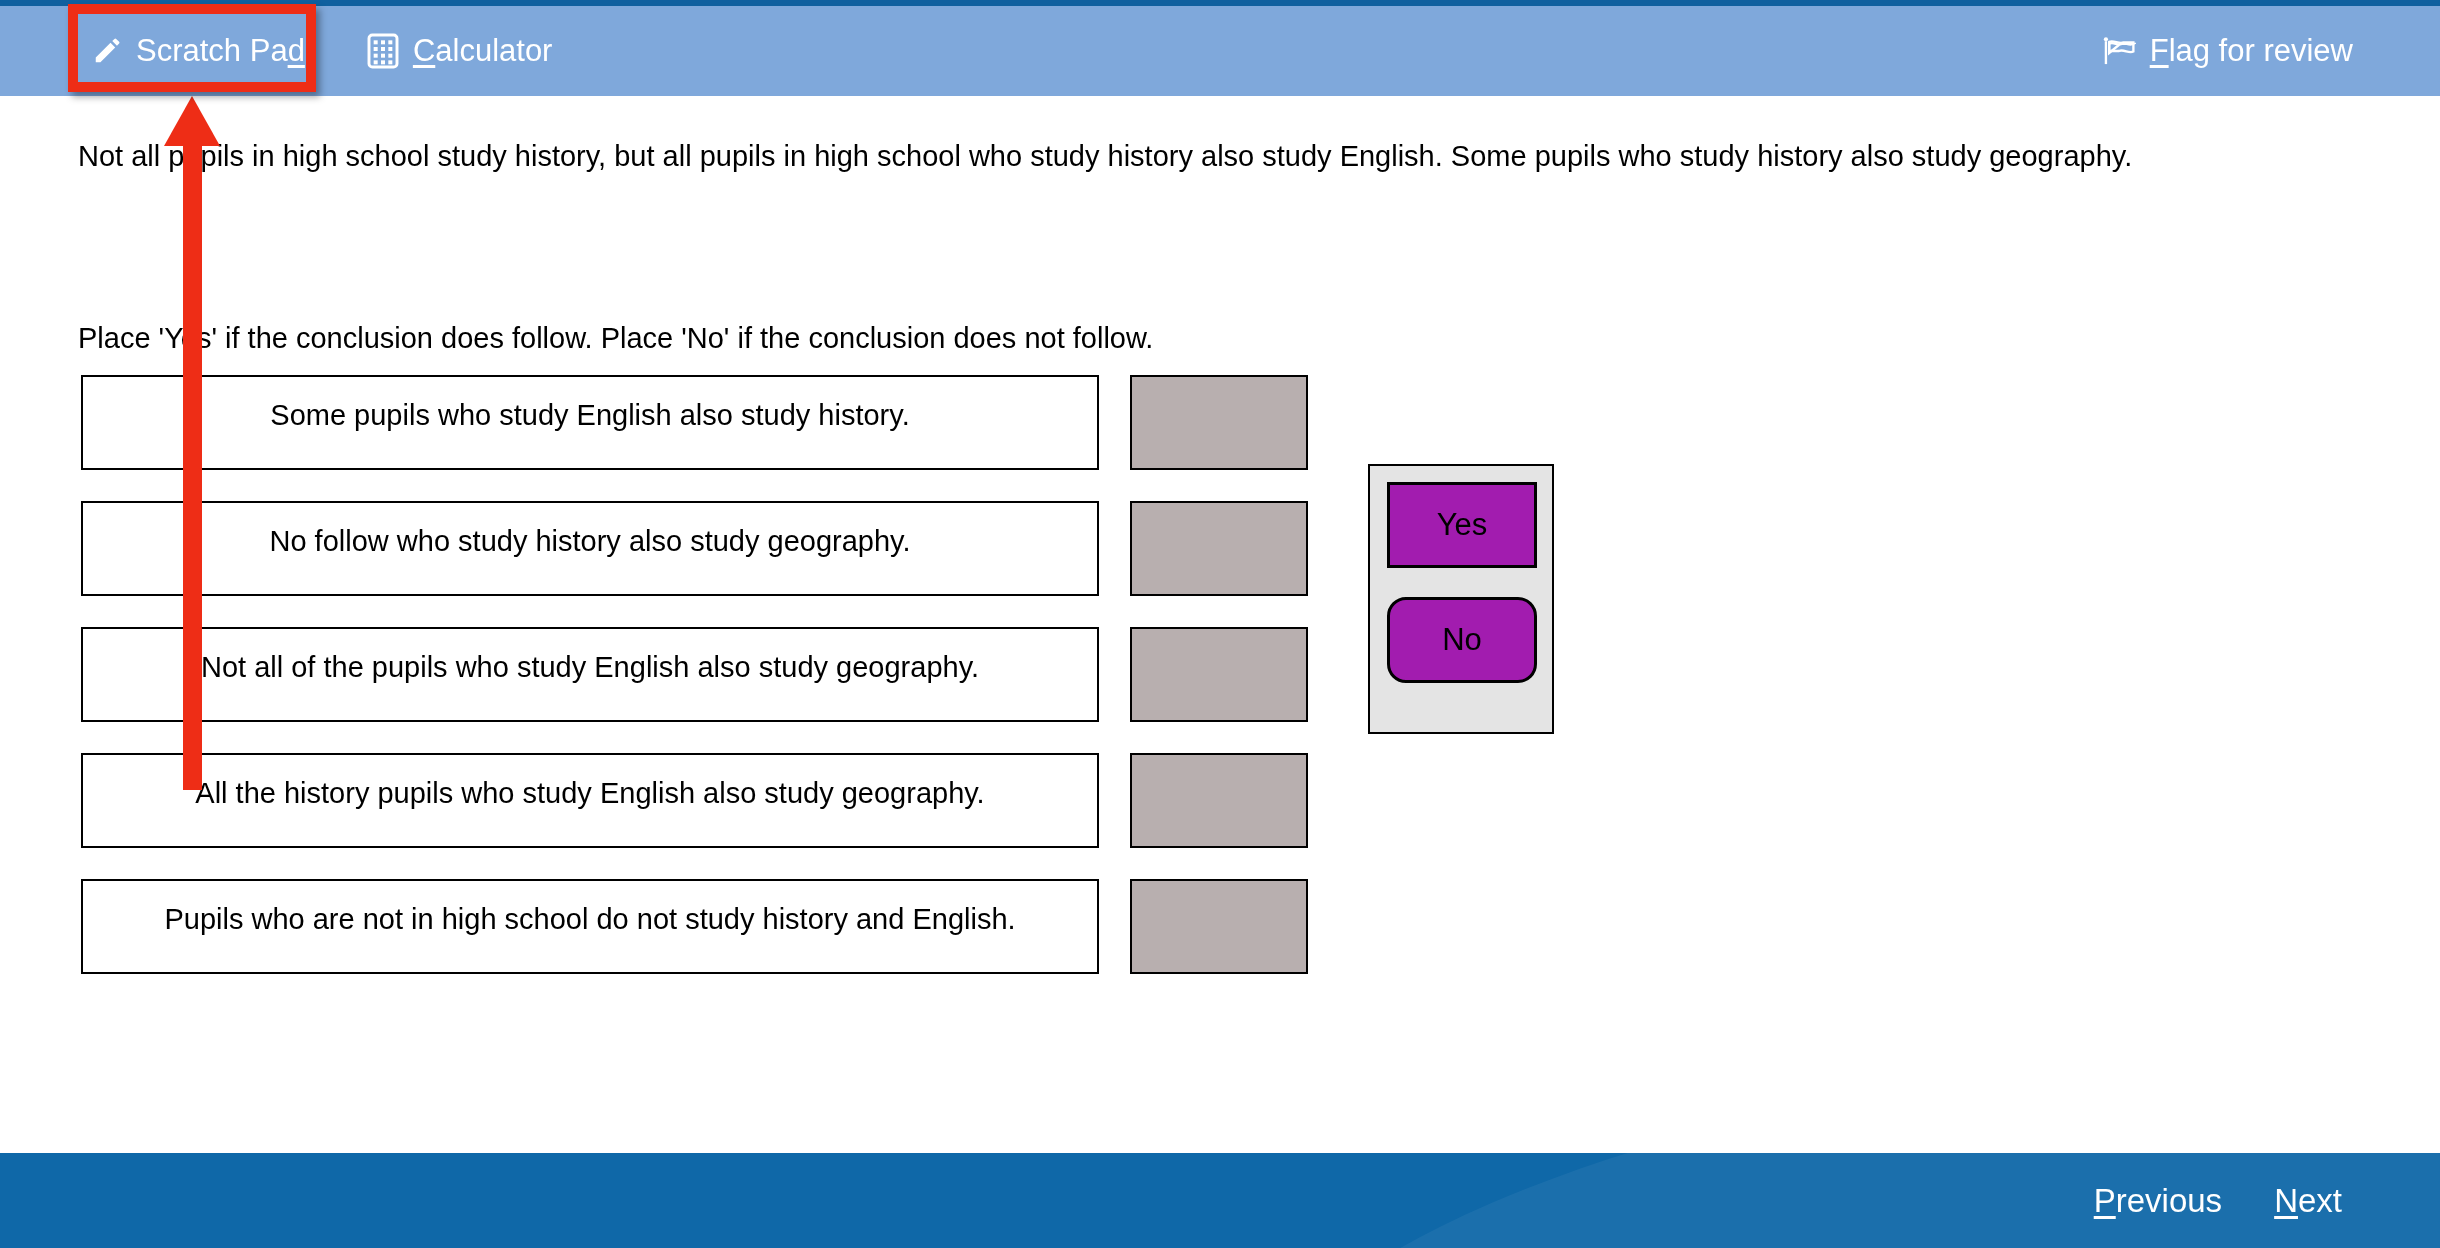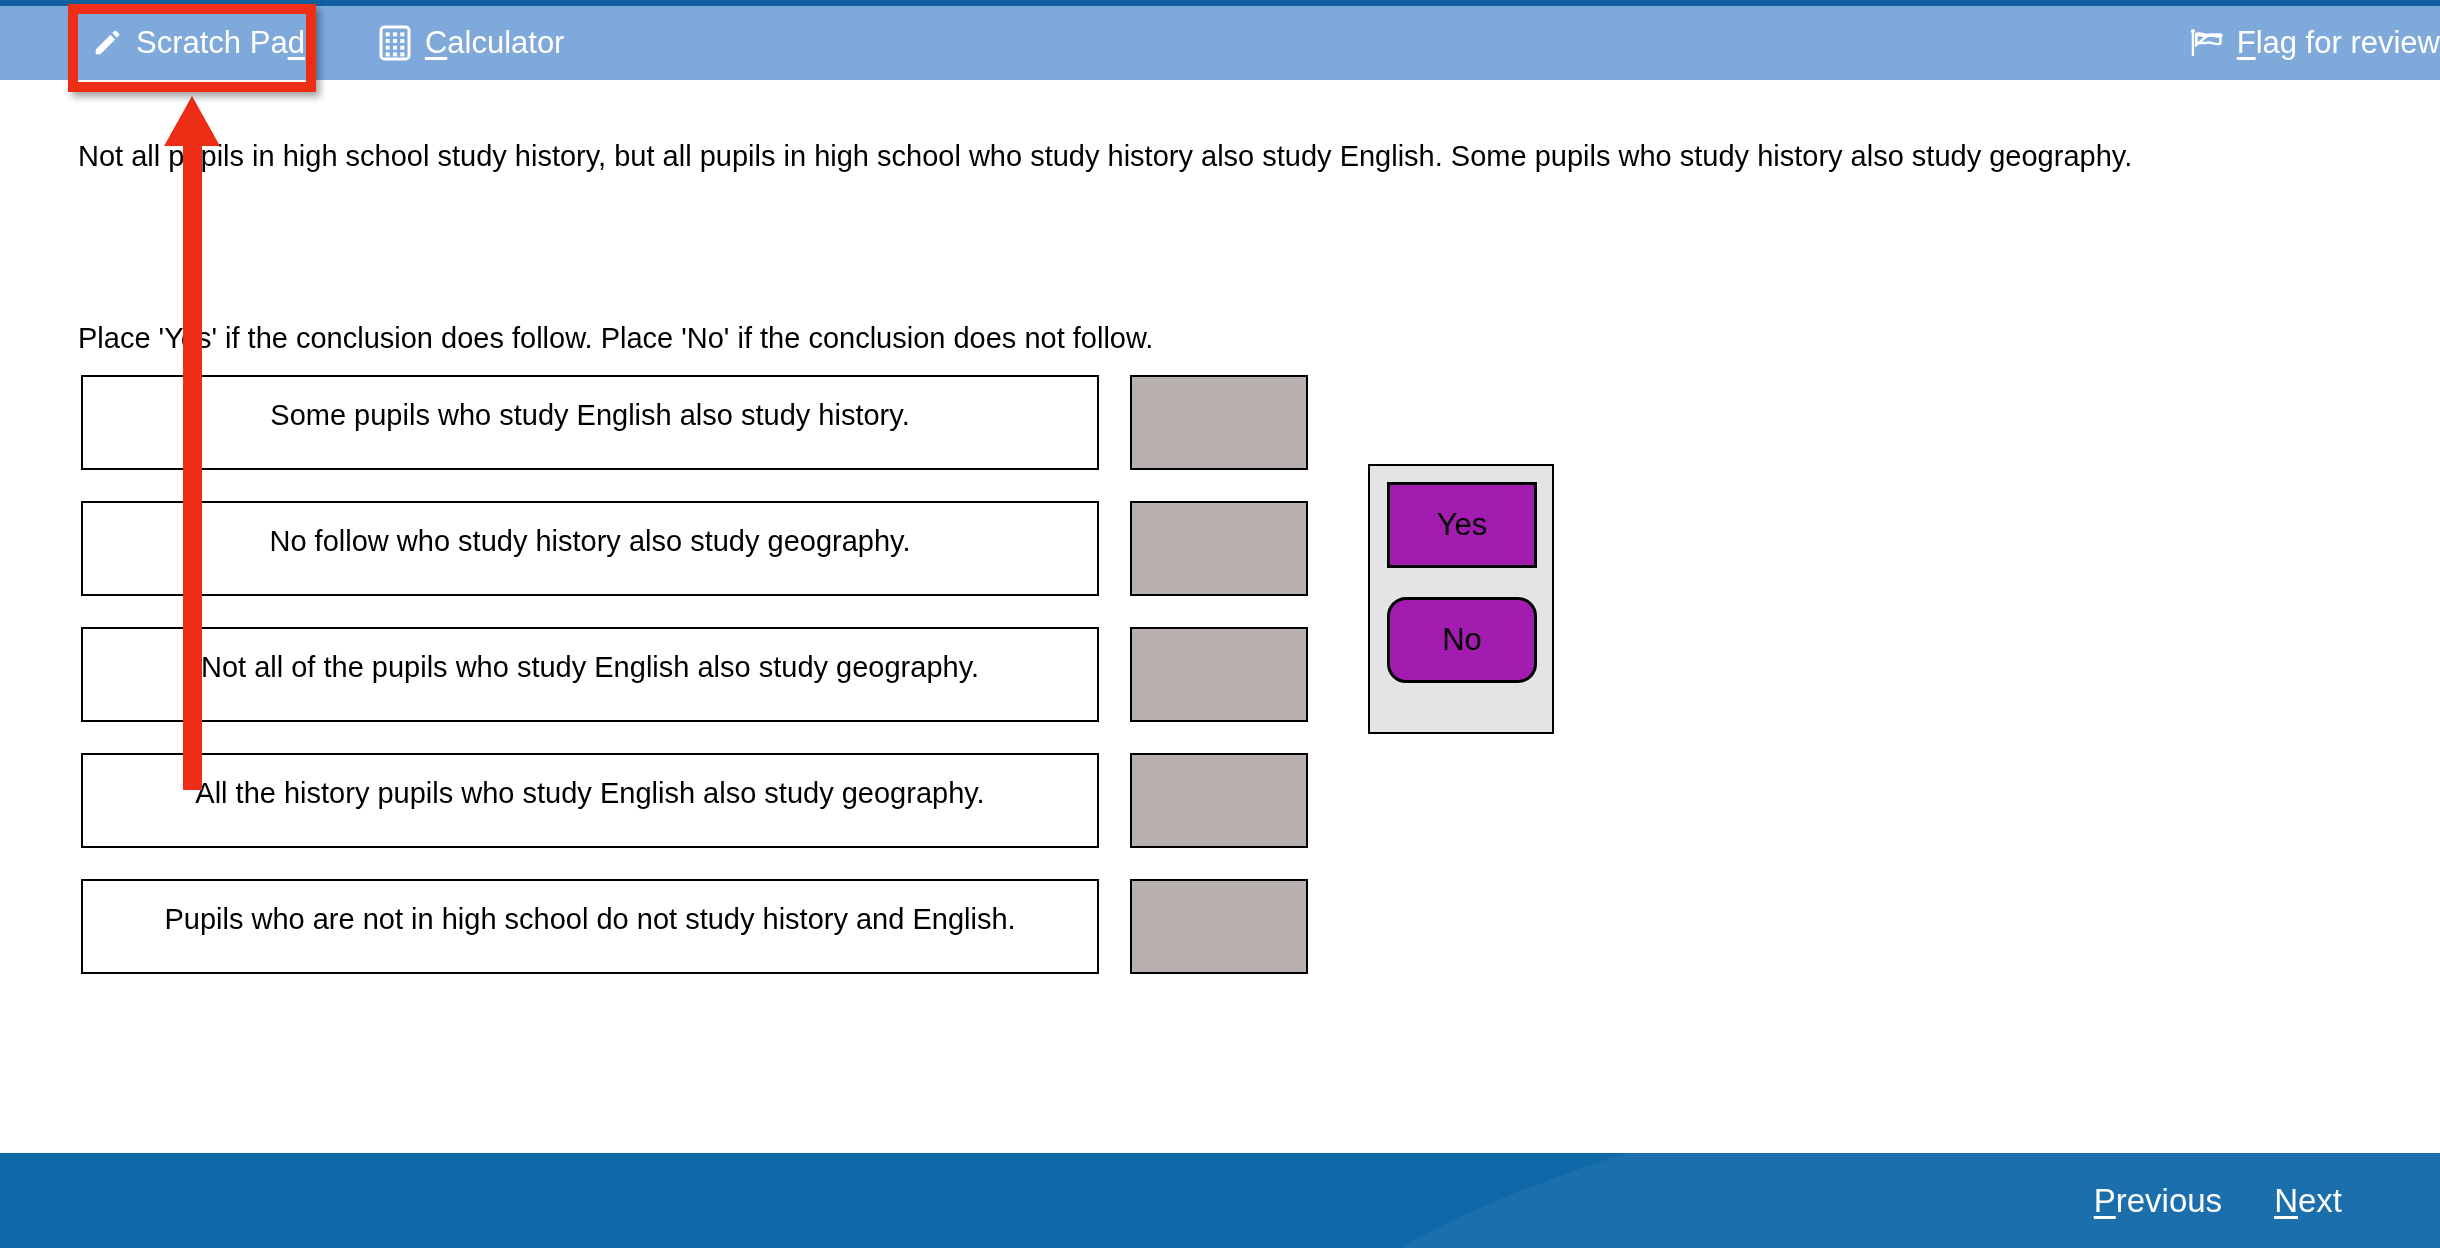--- a/index.html
+++ b/index.html
@@ -5,28 +5,28 @@
   html,body{margin:0;padding:0;}
   body{
     width:2440px;height:1248px;position:relative;overflow:hidden;
     background:#ffffff;
     font-family:"Liberation Sans","DejaVu Sans",sans-serif;
     -webkit-font-smoothing:antialiased;
   }
   
   .top-strip{position:absolute;left:0;top:0;width:2440px;height:6px;background:#10609f;}
   .topbar{
-    position:absolute;left:0;top:6px;width:2440px;height:74px;
-    background:#7fa8db;display:flex;align-items:center;color:#ffffff;gap:12px;
+    position:absolute;left:0;top:6px;width:2440px;height:90px;
+    background:#7fa8db;display:flex;align-items:center;color:#ffffff;
   }
   .tool-group{display:flex;align-items:center;gap:14px;font-size:31px;cursor:pointer;}
   .tool-group .icon svg{display:block;}
   .tg-scratch{margin-left:92px;}
   .tg-calc{margin-left:62px;}
-  .tg-flag{margin-left:auto;justify-content:center;}
+  .tg-flag{margin-left:auto;margin-right:87px;justify-content:center;}
   .ukey{text-decoration:underline;text-underline-offset:4px;}
   
   .hl-box{
     position:absolute;left:68px;top:4px;width:228px;height:68px;
     border:10px solid #ee2d16;box-shadow:4px 5px 7px rgba(0,0,0,0.35);
     pointer-events:none;z-index:50;
   }
   .annot-arrow{position:absolute;left:164px;top:96px;z-index:49;pointer-events:none;}
   
   .premise{

